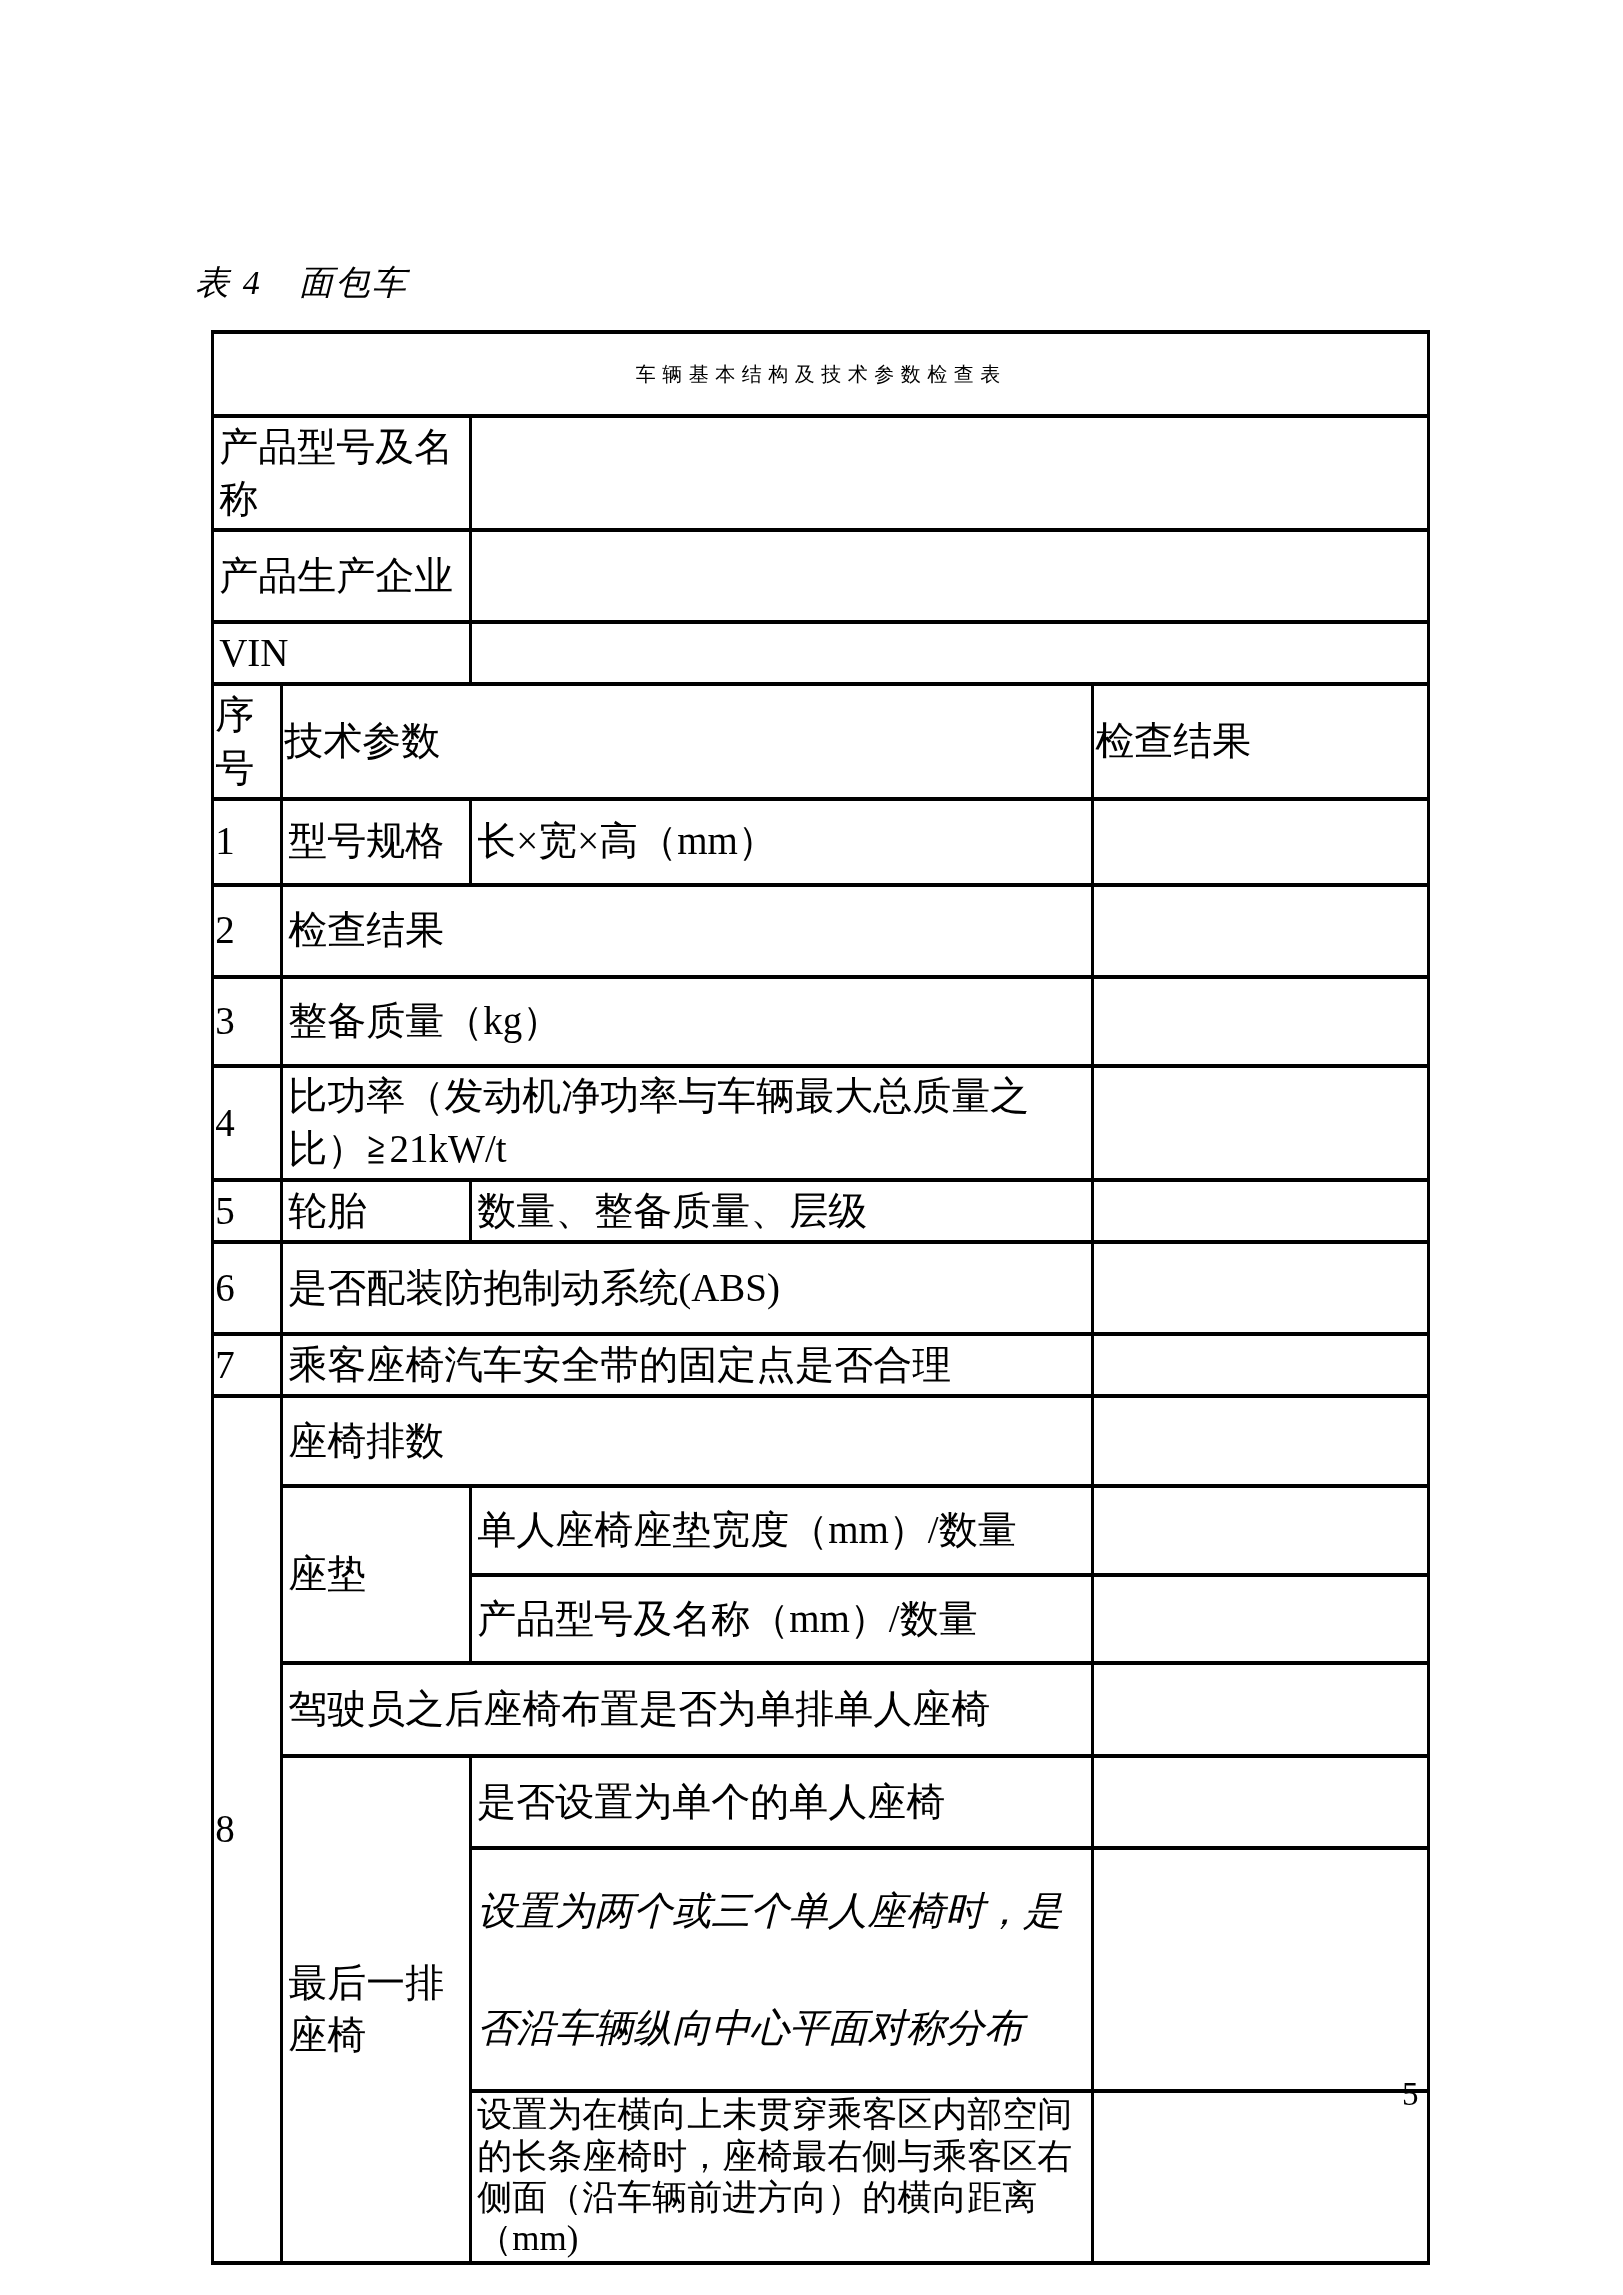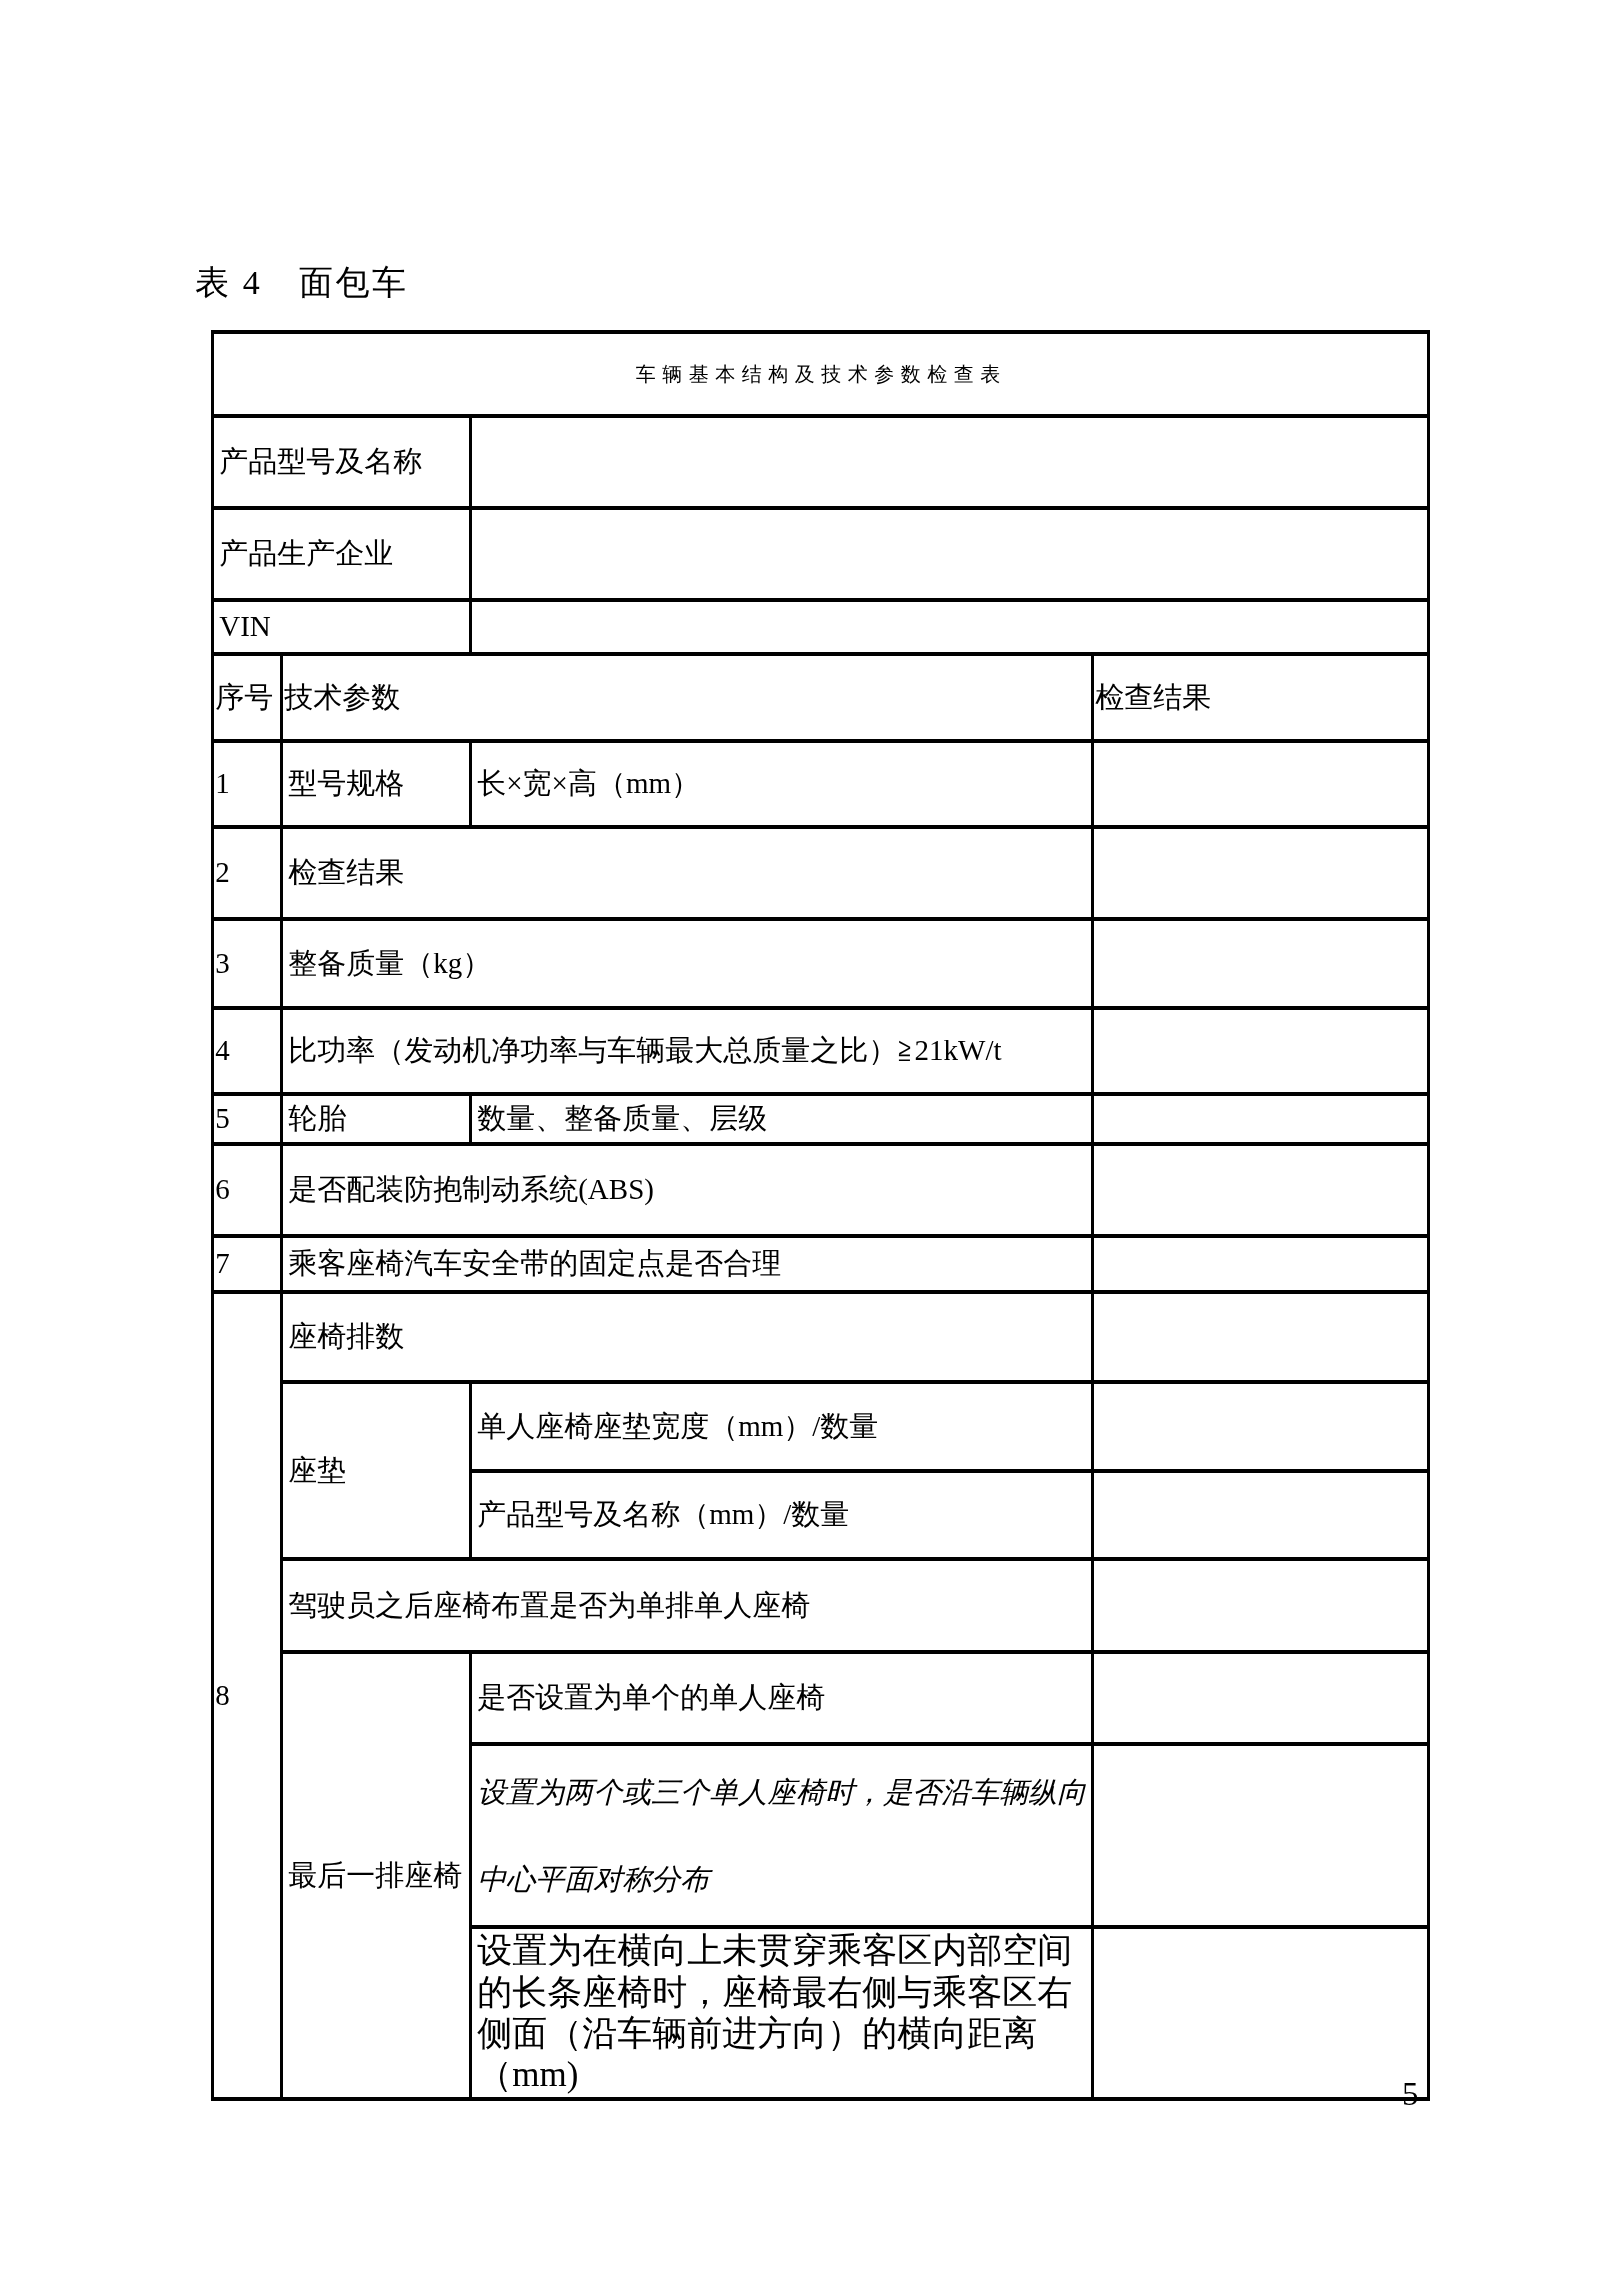--- a/index.html
+++ b/index.html
@@ -16,35 +16,36 @@
     color: #000000;
     overflow: hidden;
   }
   .caption {
     position: absolute;
     left: 195px;
     top: 260px;
     font-size: 34px;
     letter-spacing: 2.6px;
     white-space: pre;
+    font-style: italic;
   }
   .check-table {
     position: absolute;
     left: 211px;
     top: 330px;
     border-collapse: collapse;
     table-layout: fixed;
     width: 1216px;
   }
   .check-table td {
     border: 3.3px solid #000;
     border-top-width: 4.6px;
     border-bottom-width: 4.6px;
     vertical-align: middle;
-    font-size: 29px;
+    font-size: 39px;
     line-height: 1.35;
     padding: 2.6px 3.9px 2.6px 5.2px;
     overflow: hidden;
     word-break: break-all;
   }
   .check-table .c {
     text-align: left;
     padding: 2.6px 1.3px;
   }
   .check-table .title-cell {

